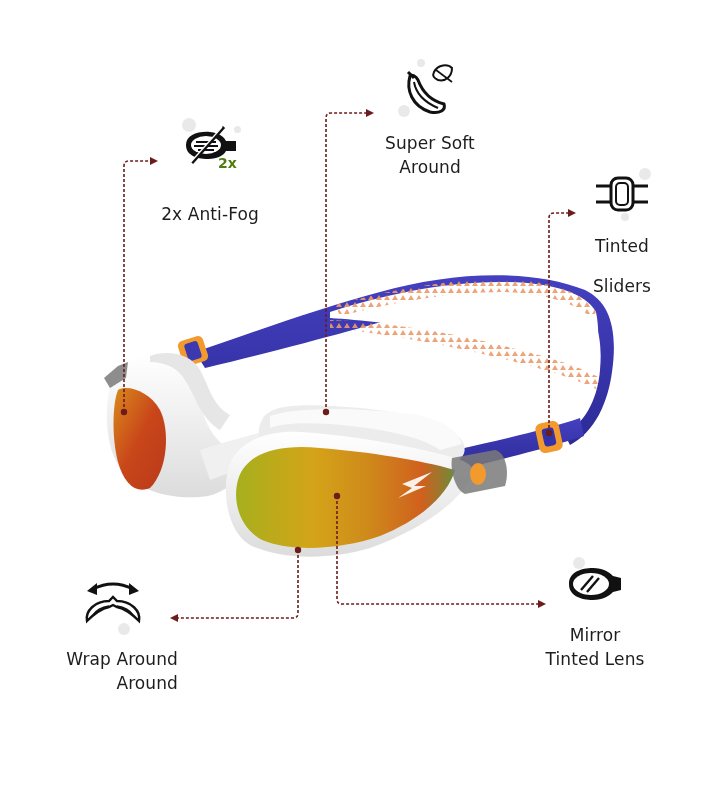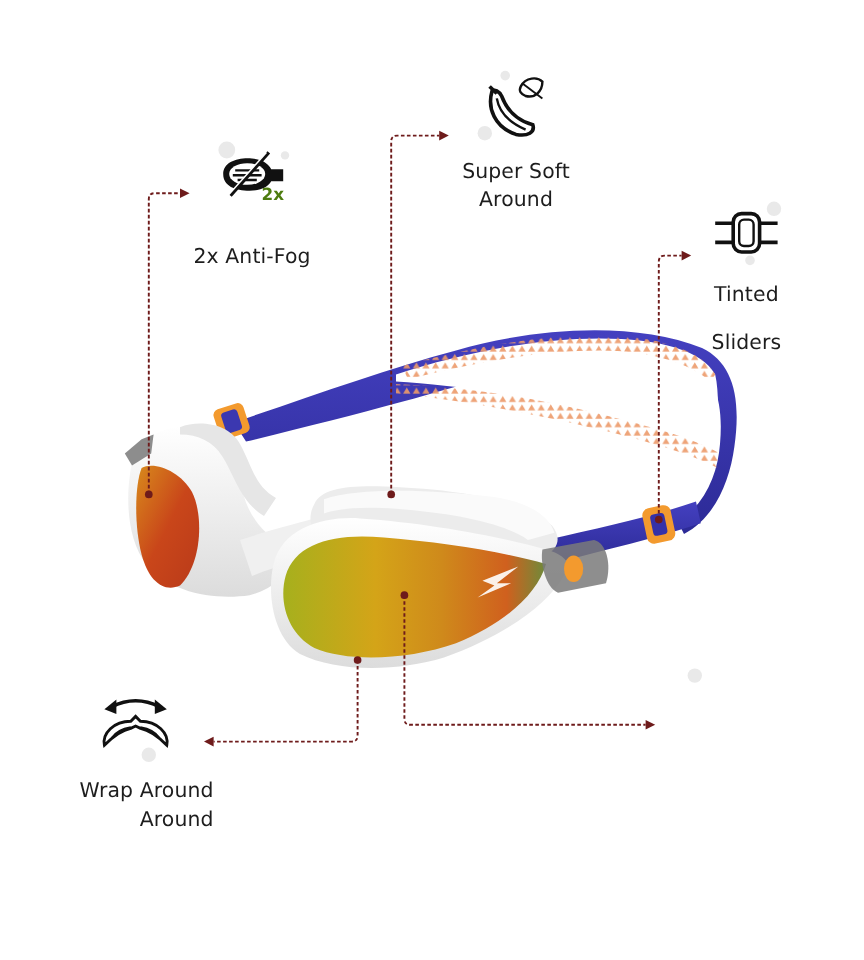--- a/index.html
+++ b/index.html
@@ -158,14 +158,26 @@
       <path d="M12,12 Q32,2 52,12" fill="none" stroke="#111" stroke-width="3"></path>
       <polygon points="6,14 16,6 16,18" fill="#111"></polygon>
       <polygon points="58,14 48,6 48,18" fill="#111"></polygon>
       <path d="M6,44 C4,34 14,24 28,24 L32,20 L36,24 C50,24 60,34 58,44 C54,40 46,32 36,30 L32,28 L28,30 C18,32 10,40 6,44 Z" fill="none" stroke="#111" stroke-width="2.4"></path>
       <path d="M12,38 C16,32 22,30 28,29 M36,29 C42,30 48,32 52,38" fill="none" stroke="#111" stroke-width="1.6"></path>
     </svg>
     <div class="label" style="position:absolute;left:0;top:72px;width:130px;">Wrap Around</div>
     <div class="label" style="position:absolute;left:0;top:96px;width:130px;">Around</div>
   </div>
 
+  <div class="feature" style="left:540px;top:560px;width:110px;height:115px;">
+    <svg class="icon" width="60" height="40" viewBox="0 0 60 40" style="left:25px;top:4px;">
+      <path d="M4,20 C4,8 16,4 28,4 C38,4 44,8 48,12 L56,14 L56,26 L48,28 C44,32 38,36 28,36 C16,36 4,32 4,20 Z" fill="#111"></path>
+      <ellipse cx="26" cy="20" rx="18" ry="11" fill="#fff"></ellipse>
+      <g stroke="#111" stroke-width="2.4">
+          <line x1="16" y1="26" x2="28" y2="12"></line>
+          <line x1="22" y1="28" x2="34" y2="14"></line>
+        </g>
+    </svg>
+    <div class="label" style="position:absolute;left:0;top:63px;width:110px;">Mirror</div>
+    <div class="label" style="position:absolute;left:0;top:87px;width:110px;">Tinted Lens</div>
+  </div>
 
 </div>
 
 </body></html>

